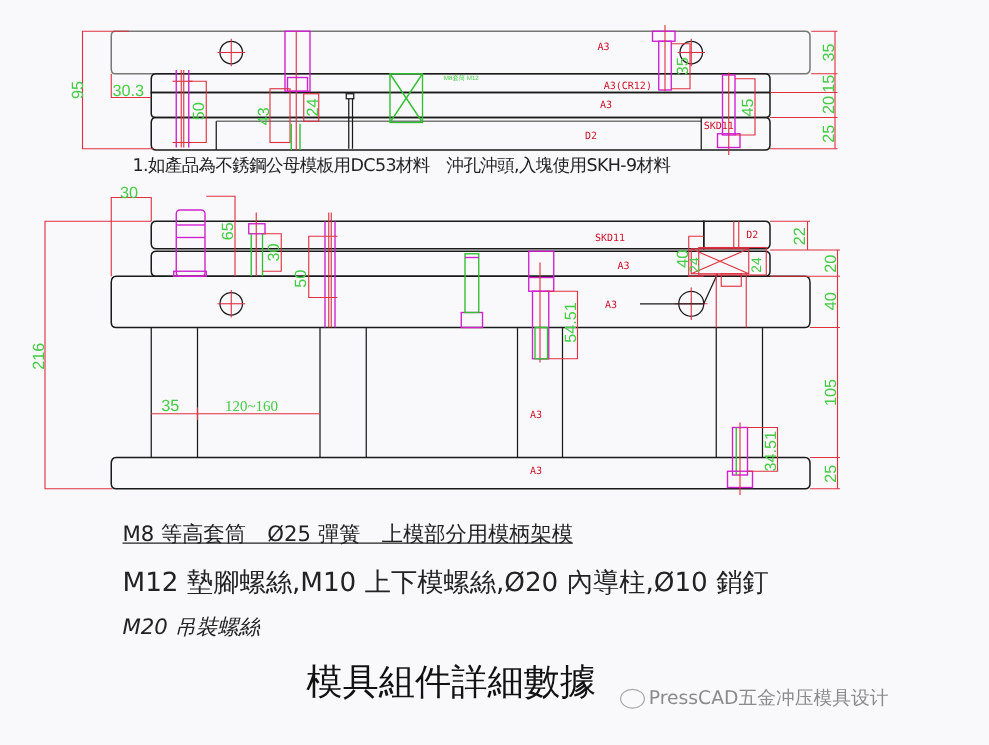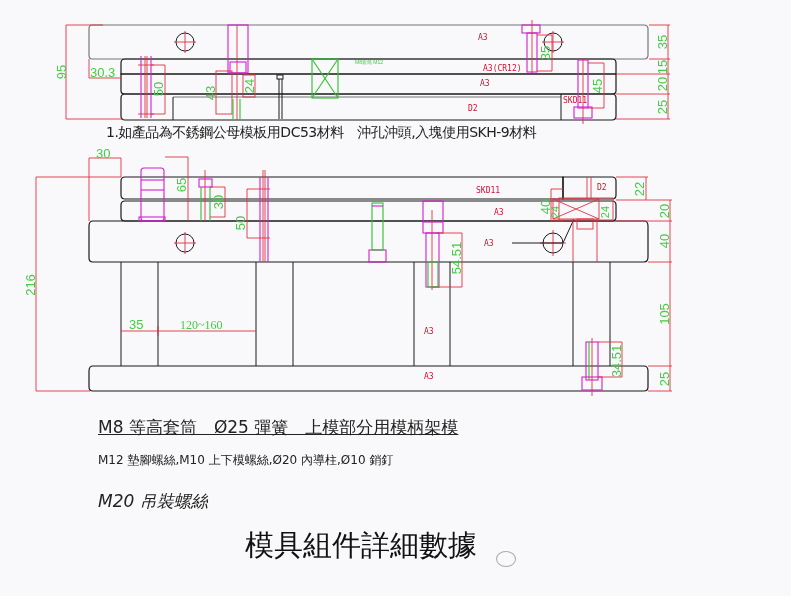--- a/index.html
+++ b/index.html
@@ -257,21 +257,21 @@
     <text class="dimtxt" transform="translate(669,241) rotate(-90)" text-anchor="middle">40</text>
     <text class="dimtxt" transform="translate(669,314) rotate(-90)" text-anchor="middle">105</text>
     <text class="dimtxt" transform="translate(669,379) rotate(-90)" text-anchor="middle">25</text>
   </g>
 </svg>
 
 <div class="note" style="left:106px;top:124px;font-size:14px;letter-spacing:-0.5px;">1.如產品為不銹鋼公母模板用DC53材料　沖孔沖頭,入塊使用SKH-9材料</div>
 
 <div>
   <div class="note" style="left:98px;top:416px;font-size:17px;text-decoration:underline;">M8 等高套筒　Ø25 彈簧　上模部分用模柄架模</div>
-  <div class="note" style="left:98px;top:452px;font-size:12px;">M12 墊腳螺絲,M10 上下模螺絲,Ø20 內導柱,Ø10 銷釘</div>
+  <div class="note" style="left:98px;top:452px;font-size:21px;">M12 墊腳螺絲,M10 上下模螺絲,Ø20 內導柱,Ø10 銷釘</div>
   <div class="note" style="left:98px;top:490px;font-size:17px;font-style:italic;">M20 吊裝螺絲</div>
 </div>
 
 <div class="note" style="left:245px;top:526px;font-size:29px;color:#111;">模具組件詳細數據</div>
 
 <div class="note" style="left:496px;top:549px;font-size:15px;color:#8a8a8a;">
-  <span style="display:inline-block;width:18px;height:14px;border:1.5px solid #aaa;border-radius:50%;vertical-align:middle;margin-right:3px;"></span>
+  <span style="display:inline-block;width:18px;height:14px;border:1.5px solid #aaa;border-radius:50%;vertical-align:middle;margin-right:3px;"></span><span>PressCAD五金冲压模具设计</span>
 </div>
 
 </body></html>

